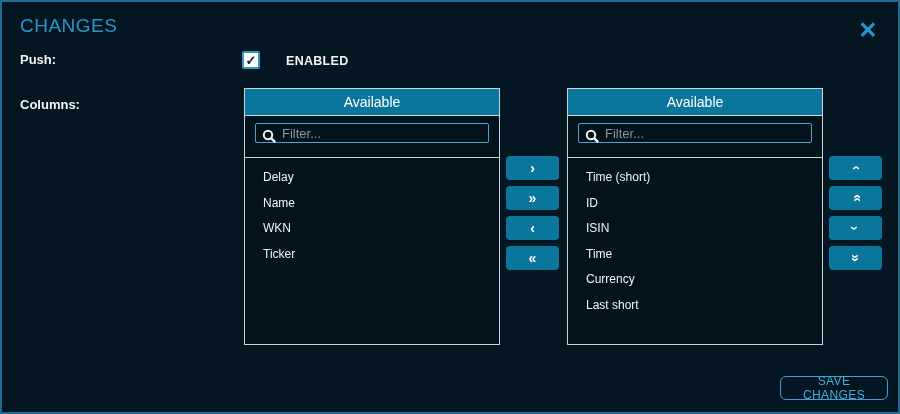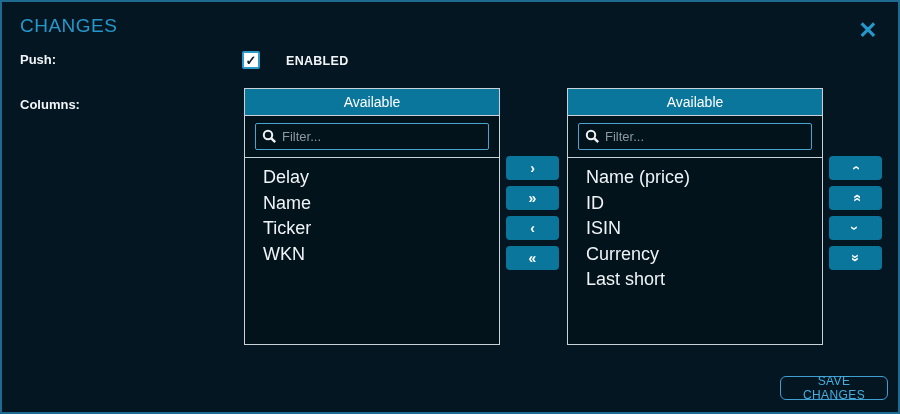--- a/index.html
+++ b/index.html
@@ -40,28 +40,28 @@
     height:27px;flex:0 0 27px;background:#0a769c;color:#ffffff;
     display:flex;align-items:center;justify-content:center;
     font-size:14px;border-bottom:1px solid #c9d2d7;
   }
   .filter-wrap{
     flex:0 0 42px;padding:7px 10px;border-bottom:1px solid #c9d2d7;
   }
   .filter-box{position:relative;height:27px;}
   .filter-box svg{position:absolute;left:7px;top:6px;pointer-events:none;}
   .filter-input{
-    width:100%;height:27px;background:transparent;border:1px solid #4aa4d0;
+    width:100%;height:20px;background:transparent;border:1px solid #4aa4d0;
     border-radius:2px;color:#e8eef2;font-size:13px;padding:0 6px 0 26px;outline:none;
   }
   .filter-input::placeholder{color:#8d97a0;opacity:1;}
   .list{flex:1 1 auto;padding:7px 0;overflow:hidden;}
   .list-item{
     height:25.5px;line-height:25.5px;padding-left:18px;
-    color:#f0f4f6;font-size:18px;cursor:pointer;white-space:nowrap;
+    color:#f0f4f6;font-size:12px;cursor:pointer;white-space:nowrap;
   }
   .sq-btn{
     position:absolute;width:53px;height:24px;background:#0a769c;border:none;
     border-radius:4px;color:#ffffff;cursor:pointer;
     display:flex;align-items:center;justify-content:center;padding:0;
   }
   .sq-btn .glyph{
     font-size:14px;font-weight:bold;line-height:1;display:inline-block;
   }
   .glyph.rot-up{transform:rotate(-90deg);}
@@ -103,22 +103,22 @@
         <svg width="15" height="15" viewBox="0 0 15 15">
           <circle cx="6" cy="6" r="4.2" fill="none" stroke="#eef2f4" stroke-width="2"></circle>
           <line x1="9.3" y1="9.3" x2="13.2" y2="13.2" stroke="#eef2f4" stroke-width="2.4"></line>
         </svg>
         <input class="filter-input" type="text" placeholder="Filter..." style="">
       </div>
     </div>
     <div class="list">
       <div class="list-item">Delay</div>
       <div class="list-item">Name</div>
+      <div class="list-item">WKN</div>
       <div class="list-item">Ticker</div>
-      <div class="list-item">WKN</div>
     </div>
   </div>
 
   <button class="sq-btn transfer row1">
     <span class="glyph">›</span>
   </button>
   <button class="sq-btn transfer row2">
     <span class="glyph">»</span>
   </button>
   <button class="sq-btn transfer row3">
@@ -133,23 +133,24 @@
     <div class="filter-wrap">
       <div class="filter-box">
         <svg width="15" height="15" viewBox="0 0 15 15">
           <circle cx="6" cy="6" r="4.2" fill="none" stroke="#eef2f4" stroke-width="2"></circle>
           <line x1="9.3" y1="9.3" x2="13.2" y2="13.2" stroke="#eef2f4" stroke-width="2.4"></line>
         </svg>
         <input class="filter-input" type="text" placeholder="Filter..." style="">
       </div>
     </div>
     <div class="list">
-      <div class="list-item">Name (price)</div>
+      <div class="list-item">Time (short)</div>
       <div class="list-item">ID</div>
       <div class="list-item">ISIN</div>
+      <div class="list-item">Time</div>
       <div class="list-item">Currency</div>
       <div class="list-item">Last short</div>
     </div>
   </div>
 
   <button class="sq-btn reorder row1">
     <span class="glyph rot-up">›</span>
   </button>
   <button class="sq-btn reorder row2">
     <span class="glyph rot-up">»</span>

